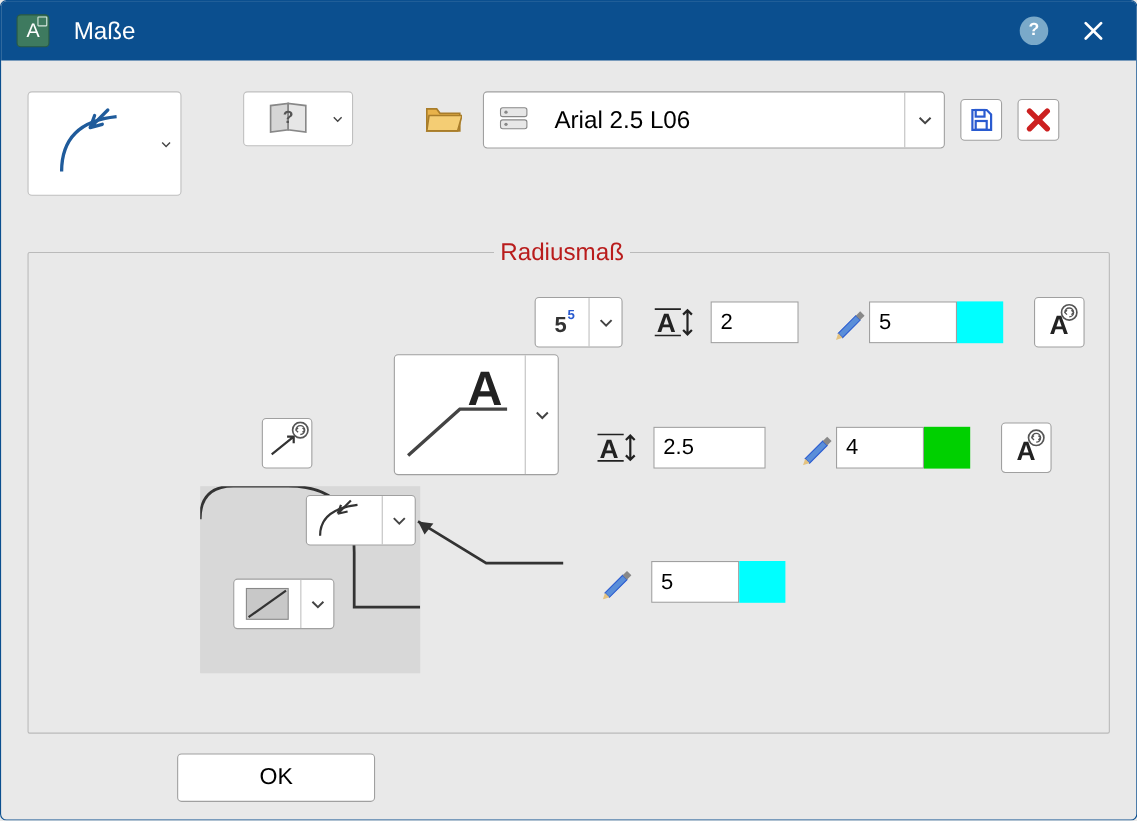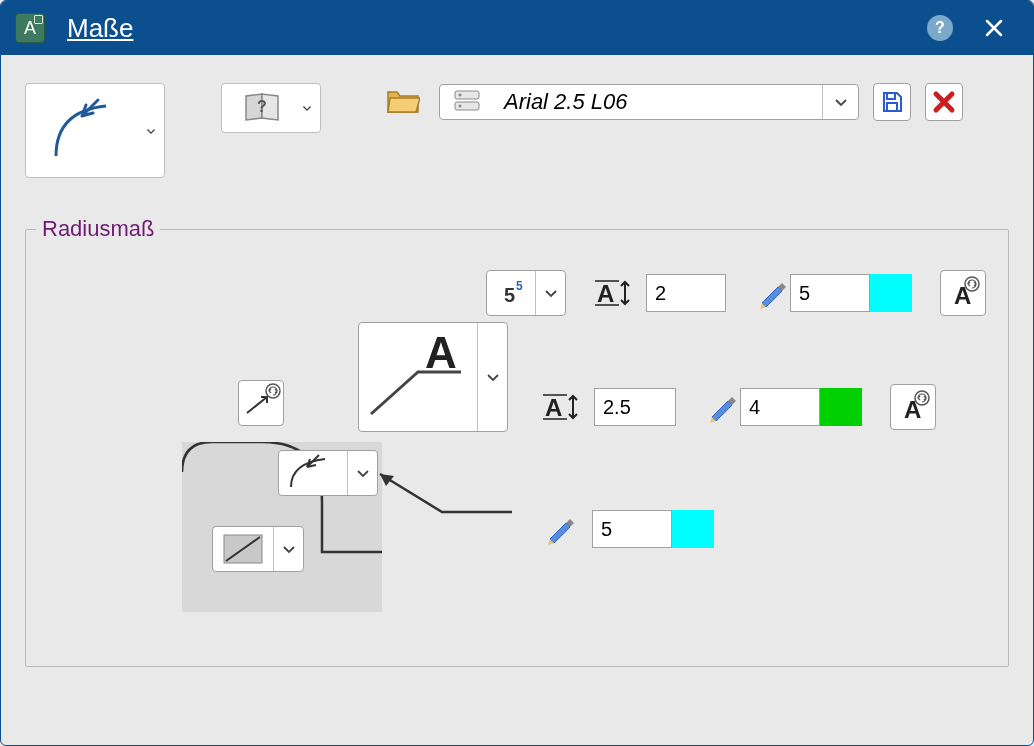--- a/index.html
+++ b/index.html
@@ -44,22 +44,21 @@
   }
   .titlebar .app-icon::after {
     content: '';
     position: absolute;
     top: 1px; right: 1px;
     width: 7px; height: 7px;
     border: 1.5px solid #d9e8df;
     border-radius: 1px;
   }
   .titlebar .title {
-    font-size: 26px;
-    text-decoration: underline;
+    font-size: 22px;
   }
   .titlebar .help-btn {
     position: absolute;
     right: 80px;
     top: 14px;
     width: 26px; height: 26px;
     border-radius: 50%;
     background: #7aa9c9;
     display: flex;
     align-items: center;
@@ -113,24 +112,23 @@
   .right-stack { flex: 1; display: flex; flex-direction: column; gap: 14px; }
 
   .combo-row { display: flex; align-items: center; gap: 14px; }
   .folder-ic, .stack-ic {
     width: 44px; display:flex; justify-content:center;
   }
   .combo {
     background: #fff;
     border: 1px solid #a0a0a0;
     border-radius: 4px;
-    height: 36px;
-    display: flex;
-    align-items: center;
-    font-style: italic;
+    height: 52px;
+    display: flex;
+    align-items: center;
   }
   .combo .ic {
     width: 54px;
     height: 100%;
     display: flex;
     align-items: center;
     justify-content: center;
     border-right: none;
   }
   .combo .txt {
@@ -156,22 +154,23 @@
   fieldset.group {
     border: 1px solid #bababa;
     border-radius: 2px;
     margin: 38px 0 0 0;
     padding: 20px 16px 24px 16px;
     position: relative;
   }
   fieldset.group > legend {
     padding: 0 6px;
     font-size: 22px;
-    color: #701a75;
+    color: #b91c1c;
     margin-left: -6px;
+    text-align: center;
   }
 
   .grp-body { position: relative; height: 380px; }
 
   
   .mini-dd {
     background:#fff;
     border: 1px solid #a0a0a0;
     border-radius: 4px;
     display:flex;
@@ -183,21 +182,21 @@
     width: 30px; height:100%;
     border-left:1px solid #c0c0c0;
     display:flex; align-items:center; justify-content:center;
   }
 
   .field {
     display:flex; align-items:center; gap:10px;
   }
   .field .lbl { width:42px; display:flex; align-items:center; justify-content:center; }
   .num-input {
-    width: 82px;
+    width: 102px;
     height: 38px;
     border: 1px solid #a0a0a0;
     font-size: 20px;
     padding: 2px 8px;
     background:#fff;
     font-family: inherit;
   }
   .num-input.w80 { width: 80px; }
 
   .color-swatch {
@@ -476,14 +475,15 @@
                 <path d="M2 5 L7 10 L12 5" stroke="#444" stroke-width="1.8" fill="none"></path>
               </svg>
           </div>
         </div>
 
       </div>
     </fieldset>
 
   </div>
   <div class="bottom">
+    <div class="big-btn">OK</div>
   </div>
 </div>
 
 </body></html>

